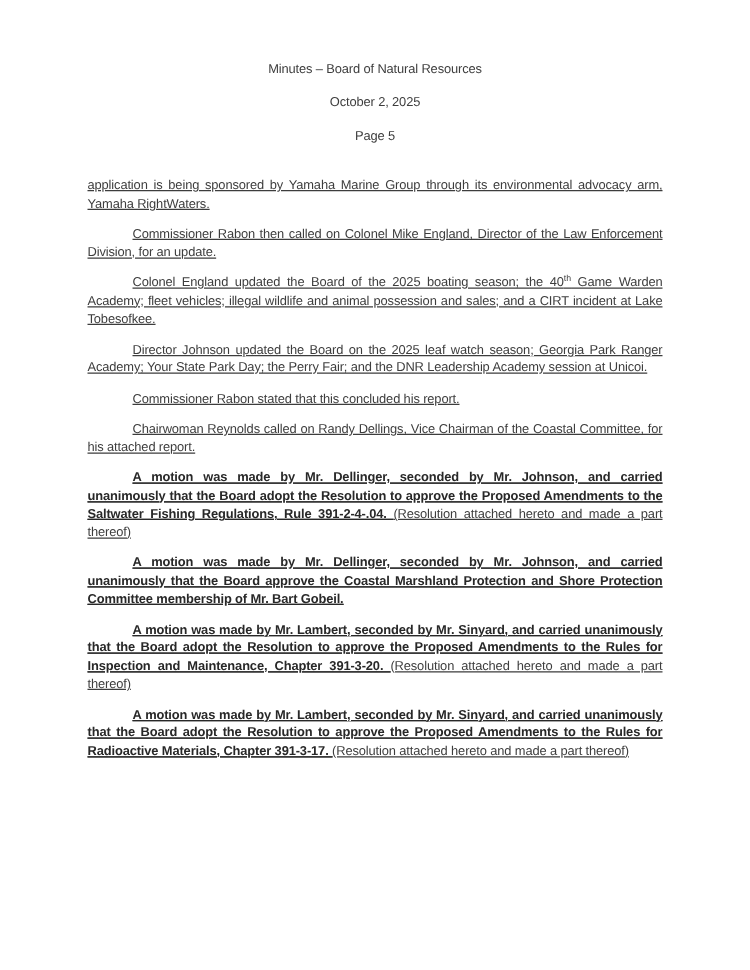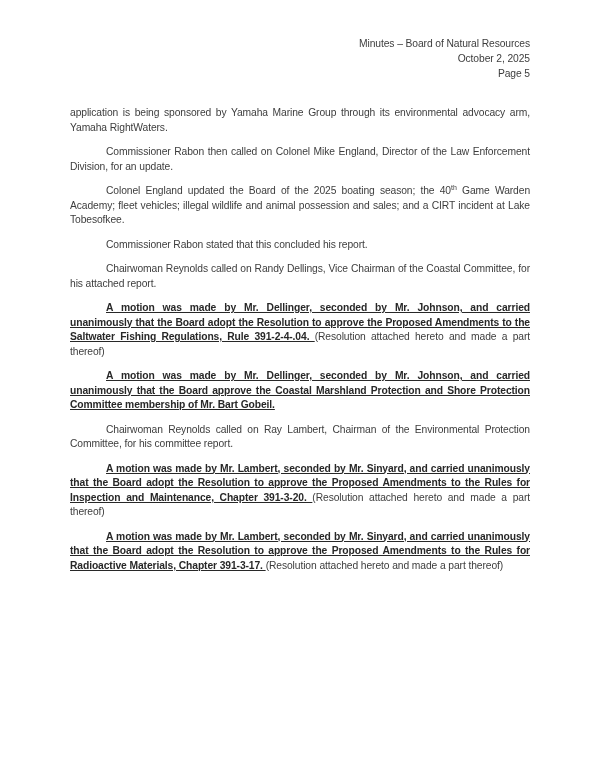--- a/index.html
+++ b/index.html
@@ -18,27 +18,29 @@
     font-size: 10.3px;
     letter-spacing: -0.1px;
     color: var(--ink, #3d3d3d);
     overflow: hidden;
   }
   .doc-header {
     margin-bottom: 25px;
   }
   .doc-header div {
     line-height: 15px;
-    text-align: right;
+    text-align: center;
+    margin-top: 12px;
   }
   .doc-body p {
     margin: 5px 0 10px 0;
     line-height: 14.5px;
     text-align: justify;
     text-align-last: left;
+    text-decoration: underline;
   }
   .doc-body p.indent {
     text-indent: 36px;
   }
   .run-bold {
     font-weight: 700;
     color: var(--ink-bold, #282828);
   }
   .run-underline {
     text-decoration: underline;
@@ -57,21 +59,21 @@
 <div class="page">
   <div class="doc-header">
     <div>Minutes – Board of Natural Resources</div>
     <div>October 2, 2025</div>
     <div>Page 5</div>
   </div>
   <div class="doc-body">
       <p><span>application is being sponsored by Yamaha Marine Group through its environmental advocacy arm, Yamaha RightWaters.</span></p>
       <p class="indent"><span>Commissioner Rabon then called on Colonel Mike England, Director of the Law Enforcement Division, for an update.</span></p>
       <p class="indent"><span>Colonel England updated the Board of the 2025 boating season; the 40</span><sup class="run-sup">th</sup><span> Game Warden Academy; fleet vehicles; illegal wildlife and animal possession and sales; and a CIRT incident at Lake Tobesofkee.</span></p>
+      <p class="indent"><span>Director Johnson updated the Board on the 2025 leaf watch season; Georgia Park Ranger Academy; Your State Park Day; the Perry Fair; and the DNR Leadership Academy session at Unicoi.</span></p>
       <p class="indent"><span>Commissioner Rabon stated that this concluded his report.</span></p>
       <p class="indent"><span>Chairwoman Reynolds called on Randy Dellings, Vice Chairman of the Coastal Committee, for his attached report.</span></p>
       <p class="indent"><span class="run-bold run-underline">A motion was made by Mr. Dellinger, seconded by Mr. Johnson, and carried unanimously that the Board adopt the Resolution to approve the Proposed Amendments to the Saltwater Fishing Regulations, Rule 391-2-4-.04. </span><span>(Resolution attached hereto and made a part thereof)</span></p>
       <p class="indent"><span class="run-bold run-underline">A motion was made by Mr. Dellinger, seconded by Mr. Johnson, and carried unanimously that the Board approve the Coastal Marshland Protection and Shore Protection Committee membership of Mr. Bart Gobeil.</span></p>
-      <p class="indent"><span>Chairwoman Reynolds called on Ray Lambert, Chairman of the Environmental Protection Committee, for his committee report.</span></p>
       <p class="indent"><span class="run-bold run-underline">A motion was made by Mr. Lambert, seconded by Mr. Sinyard, and carried unanimously that the Board adopt the Resolution to approve the Proposed Amendments to the Rules for Inspection and Maintenance, Chapter 391-3-20. </span><span>(Resolution attached hereto and made a part thereof)</span></p>
       <p class="indent"><span class="run-bold run-underline">A motion was made by Mr. Lambert, seconded by Mr. Sinyard, and carried unanimously that the Board adopt the Resolution to approve the Proposed Amendments to the Rules for Radioactive Materials, Chapter 391-3-17. </span><span>(Resolution attached hereto and made a part thereof)</span></p>
     </div>
 </div>
 
 </body></html>

